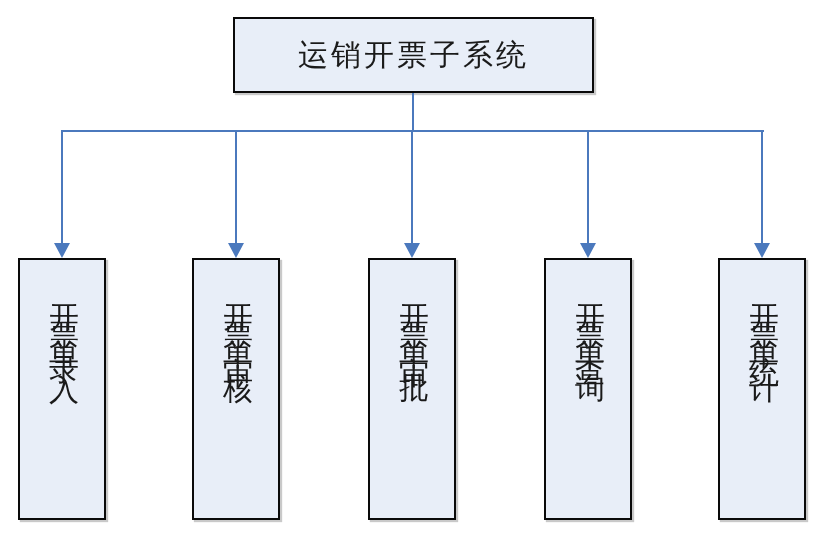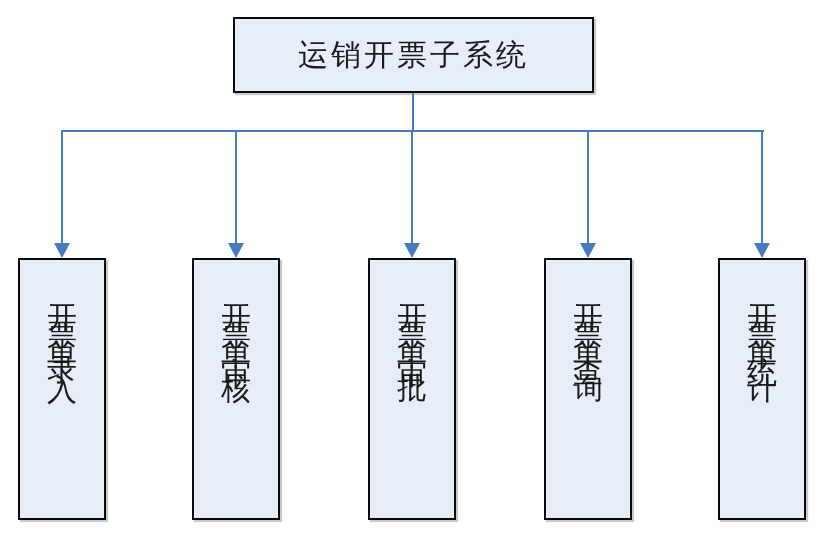--- a/index.html
+++ b/index.html
@@ -1,15 +1,15 @@
 <!DOCTYPE html>
 <html style="--box-fill: #E8EEF8; --box-border: #0A0A0A; --connector: #4B79BD;"><head>
 <meta charset="utf-8">
 <style>
-  * { margin: 0; padding: 0; box-sizing: border-box; }
+  * { margin: 0; padding: 0; box-sizing: border-box; font-family: Liberation Mono, monospace; }
   html, body { background: #ffffff; }
   :root {
     --box-fill: #E8EEF8;
     --box-border: #0a0a0a;
     --connector: #4B79BD;
   }
   .canvas {
     position: relative;
     width: 821px;
     height: 542px;

